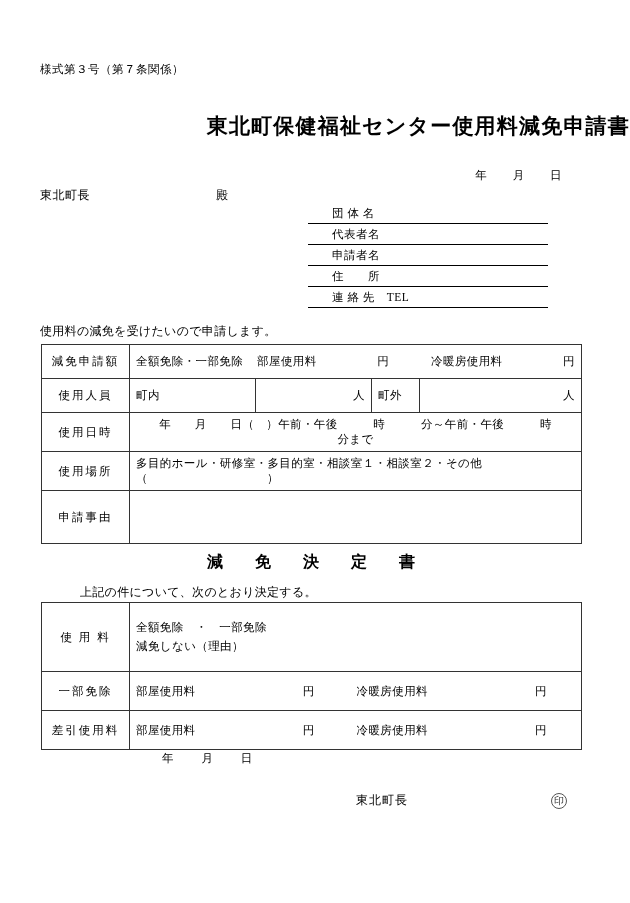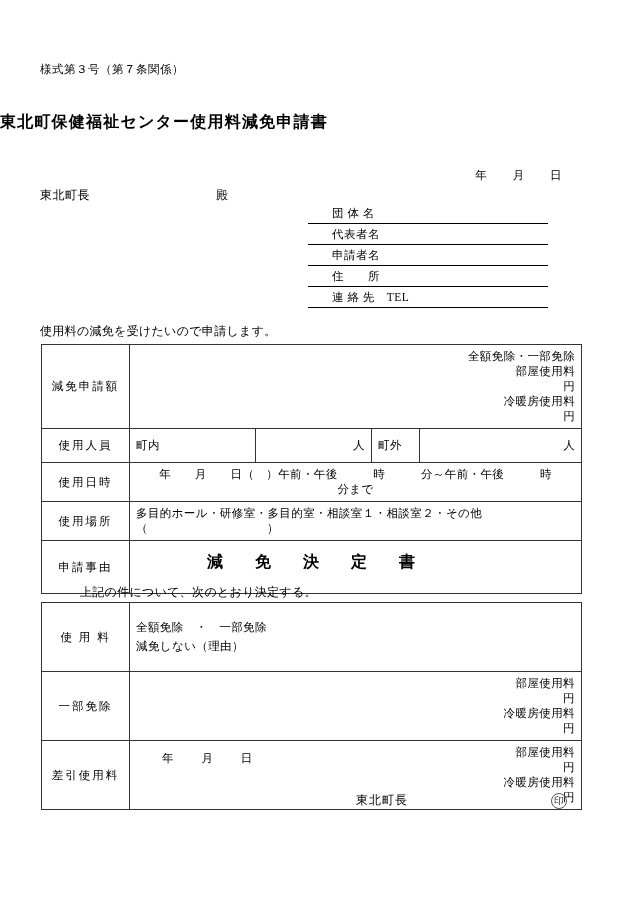--- a/index.html
+++ b/index.html
@@ -27,22 +27,22 @@
     left: 40px;
     top: 62px;
     font-size: 11.5px;
     letter-spacing: 0.5px;
   }
   .doc-title {
     position: absolute;
     left: 0;
     right: 0;
     top: 112px;
-    text-align: left;
-    font-size: 16px;
+    text-align: right;
+    font-size: 21px;
     font-weight: bold;
     letter-spacing: 1.2px;
   }
   .date-line-top {
     position: absolute;
     right: 68px;
     top: 168px;
     font-size: 11.5px;
     letter-spacing: 0.5px;
   }
@@ -110,23 +110,22 @@
   }
   #table-application {
     left: 41px;
     top: 344px;
     width: 540px;
   }
   #table-application td { height: 25px; }
   #table-application td.tall { height: 44px; }
   .row-inline {
     display: flex;
-    align-items: flex-end;
+    align-items: flex-start;
     width: 100%;
-    flex-direction: column;
   }
   .sp-1 { display: inline-block; width: 42px; }
   .sp-2 { display: inline-block; width: 28px; }
   .sp-3 { display: inline-block; width: 14px; }
   .right { text-align: right; }
   .center { text-align: center; }
   .decision-title {
     position: absolute;
     left: 0;
     right: 0;

